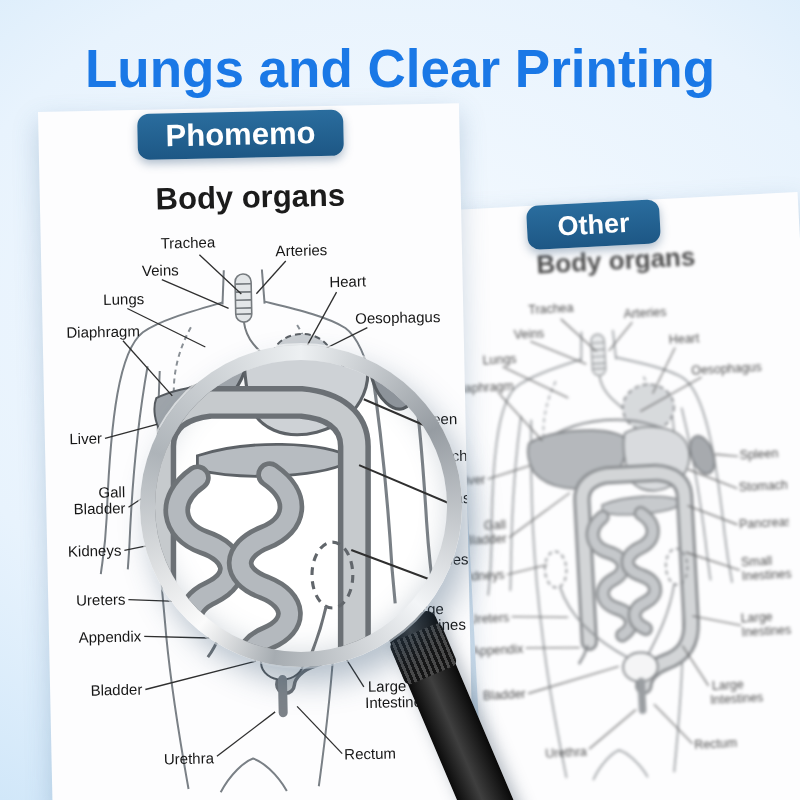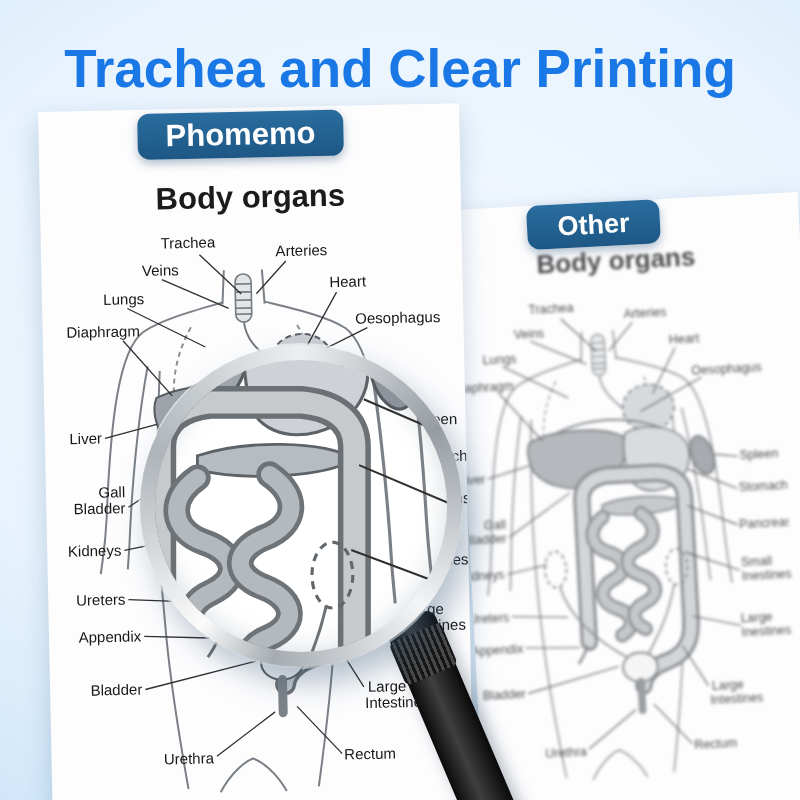--- a/index.html
+++ b/index.html
@@ -154,21 +154,21 @@
           <text x="356" y="403">Large</text>
           <text x="356" y="419">Inestines</text>
           <text x="317" y="479">Large</text>
           <text x="314" y="495">Intestines</text>
           <text x="292" y="546">Rectum</text>
         </g>
       </g>
     </defs>
   </svg>
 
-  <h1 class="headline">Trachea and Clear Printing</h1>
+  <h1 class="headline">Lungs and Clear Printing</h1>
 
   <section class="sheet sheet-right">
     <div class="paper">
       <div class="print-blur">
         <h2 class="sheet-title">Body organs</h2>
         <svg class="diagram" viewBox="0 0 420 580" preserveAspectRatio="none">
             <use href="#anatomy"></use>
           </svg>
       </div>
     </div>

